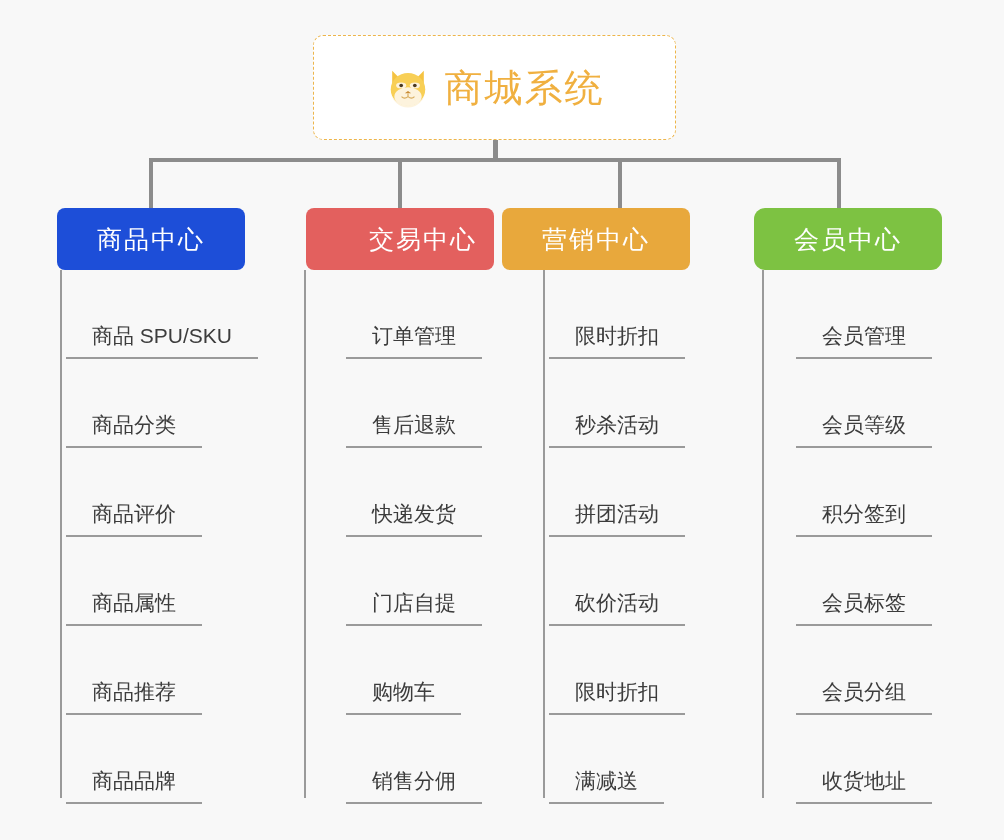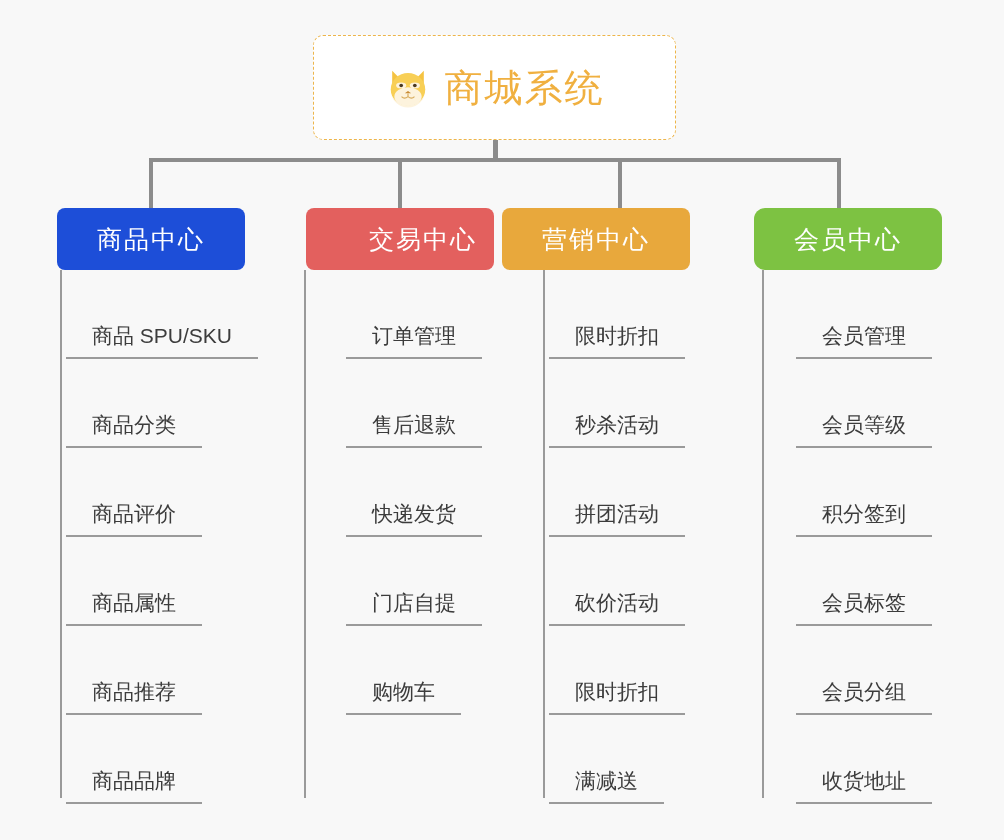--- a/index.html
+++ b/index.html
@@ -186,20 +186,23 @@
       </div>
     <div class="leaf-item">
         <span class="leaf-label">快递发货</span>
       </div>
     <div class="leaf-item">
         <span class="leaf-label">门店自提</span>
       </div>
     <div class="leaf-item">
         <span class="leaf-label">购物车</span>
       </div>
+    <div class="leaf-item">
+        <span class="leaf-label">销售分佣</span>
+      </div>
   </div>
 
   <div class="leaf-col" style="left:543px;">
     <div class="leaf-rail"></div>
     <div class="leaf-item">
         <span class="leaf-label">限时折扣</span>
       </div>
     <div class="leaf-item">
         <span class="leaf-label">秒杀活动</span>
       </div>

